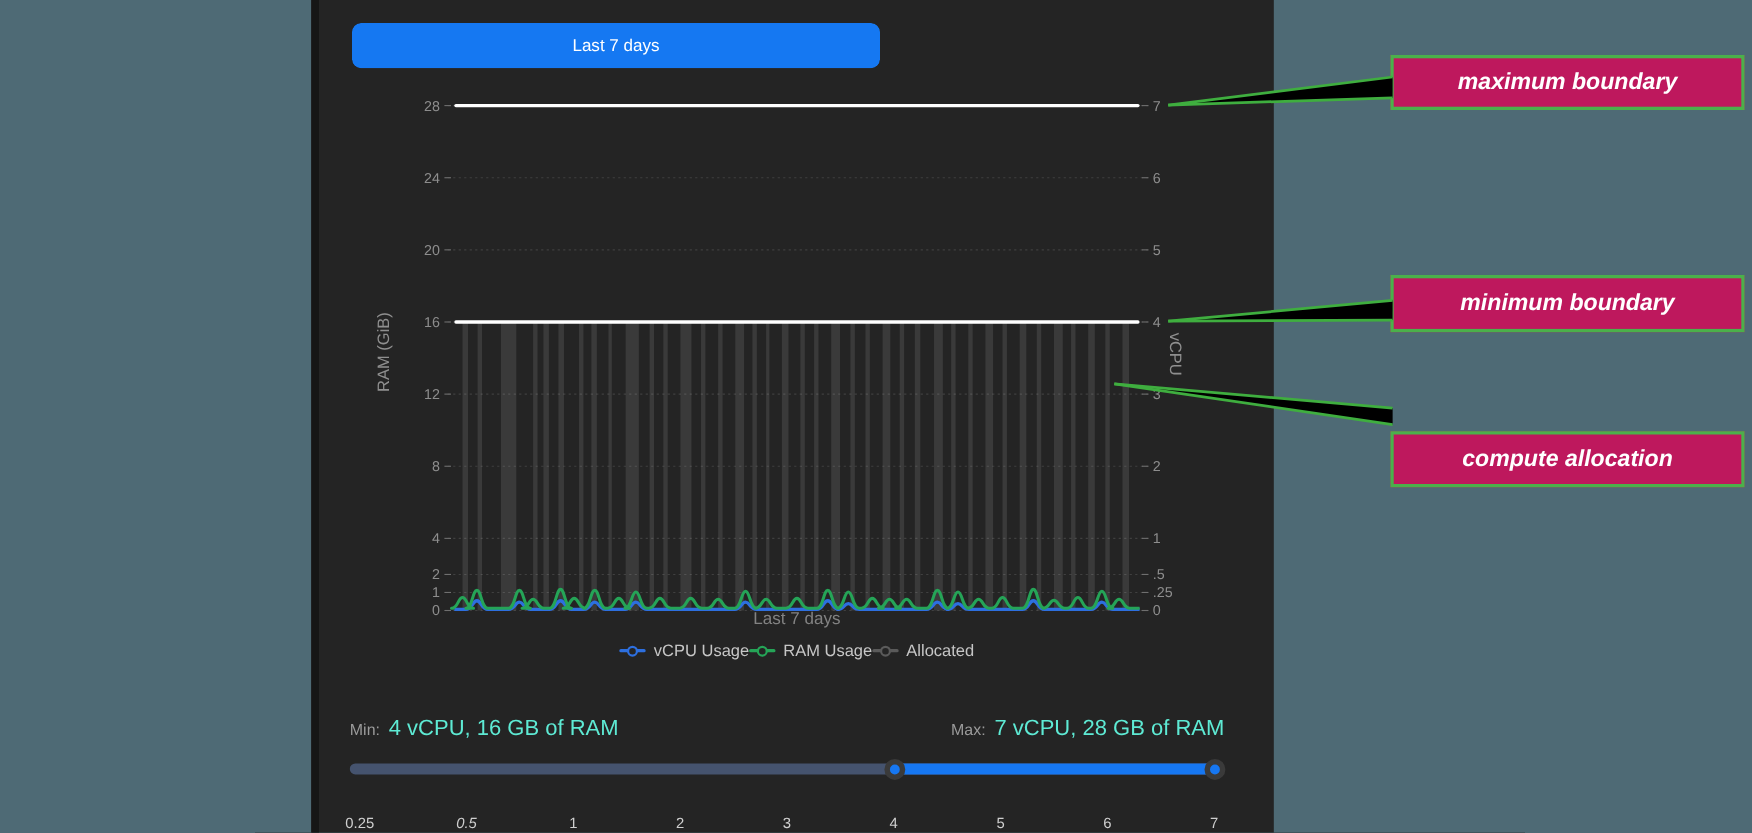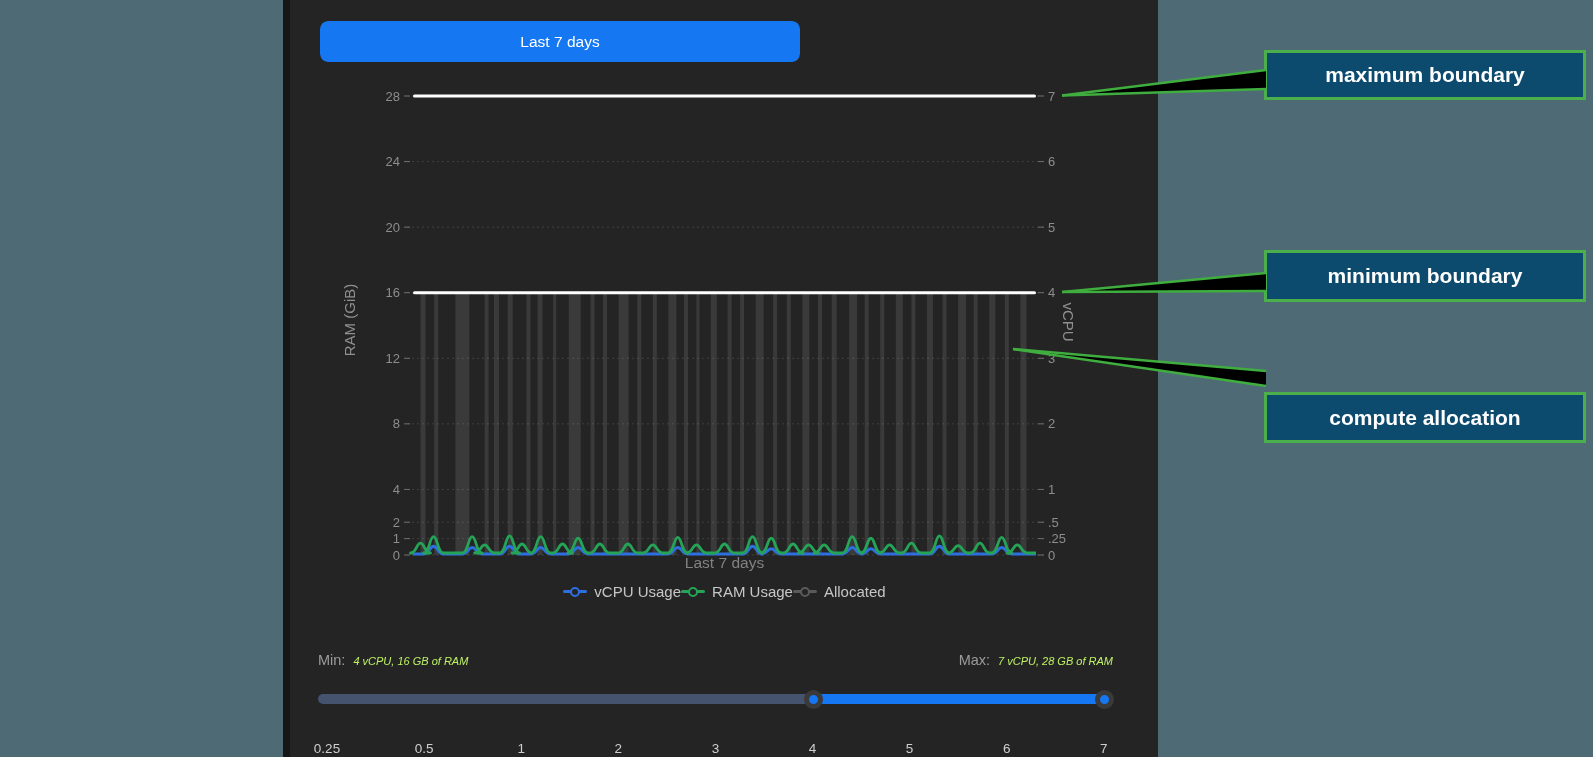--- a/index.html
+++ b/index.html
@@ -46,21 +46,21 @@
     position:absolute; left:7px; top:-3.5px; width:10px; height:10px;
     border-radius:50%; background:#242424; border:2.5px solid currentColor;
   }
   .legend-label { color:#c6c6c6; font-size:15px; }
   
   .stats-row {
     position:absolute; left:318px; top:651px; width:795px;
     display:flex; justify-content:space-between; align-items:baseline;
   }
   .stat-label { color:#9b9b9b; font-size:14.5px; margin-right:8px; }
-  .stat-value { color:#bef264; font-size:11px;font-style:italic; }
+  .stat-value { color:#5eead4; font-size:20px; }
   
   .slider { position:absolute; left:318px; top:694px; width:792px; height:10px; }
   .slider-track {
     position:absolute; left:0; top:0; width:100%; height:10px;
     background:#45536e; border-radius:5px;
   }
   .slider-range {
     position:absolute; left:495px; top:0; width:297px; height:10px;
     background:#1677f2; border-radius:5px;
   }
@@ -69,23 +69,23 @@
     background:#1677f2; border:5px solid #3a3a3a; cursor:pointer;
   }
   #slider-handle-min { left:486px; }
   #slider-handle-max { left:777px; }
   .slider-ticks { position:absolute; left:318px; top:712px; width:792px; height:18px;margin-top:29px; }
   .slider-tick-label {
     position:absolute; transform:translateX(-50%); color:#cfcfcf; font-size:13.5px;
   }
   
   .callout {
-    position:absolute; left:1264px; width:322px; background:#0c4a6e;
+    position:absolute; left:1264px; width:322px; background:#be185d;
     border:3px solid #4bb04b; display:flex; align-items:center; justify-content:center;
-    color:#fff; font-size:21px; font-weight:bold; z-index:2;
+    color:#fff; font-size:21px; font-weight:bold; z-index:2;font-style:italic;
   }
   #callout-max { top:50px;  height:50px; }
   #callout-min { top:250px; height:52px; }
   #callout-alloc { top:392px; height:51px; }
   
   #chart-svg {
     position:absolute; left:0; top:0; width:1593px; height:757px;
     z-index:3; pointer-events:none;
   }
 </style>
@@ -133,21 +133,21 @@
 </div>
 
 <div class="slider">
   <div class="slider-track"></div>
   <div class="slider-range"></div>
   <div class="slider-handle" id="slider-handle-min"></div>
   <div class="slider-handle" id="slider-handle-max"></div>
 </div>
 <div class="slider-ticks" id="slider-ticks">
     <span class="slider-tick-label" style="left: 9px;">0.25</span>
-    <span class="slider-tick-label" style="left: 106.1px;">0.5</span>
+    <span class="slider-tick-label" style="left: 106.1px; font-style: italic;">0.5</span>
     <span class="slider-tick-label" style="left: 203.2px;">1</span>
     <span class="slider-tick-label" style="left: 300.3px;">2</span>
     <span class="slider-tick-label" style="left: 397.4px;">3</span>
     <span class="slider-tick-label" style="left: 494.5px;">4</span>
     <span class="slider-tick-label" style="left: 591.6px;">5</span>
     <span class="slider-tick-label" style="left: 688.7px;">6</span>
     <span class="slider-tick-label" style="left: 785.8px;">7</span>
   </div>
 
 <div class="callout" id="callout-max">maximum boundary</div>

